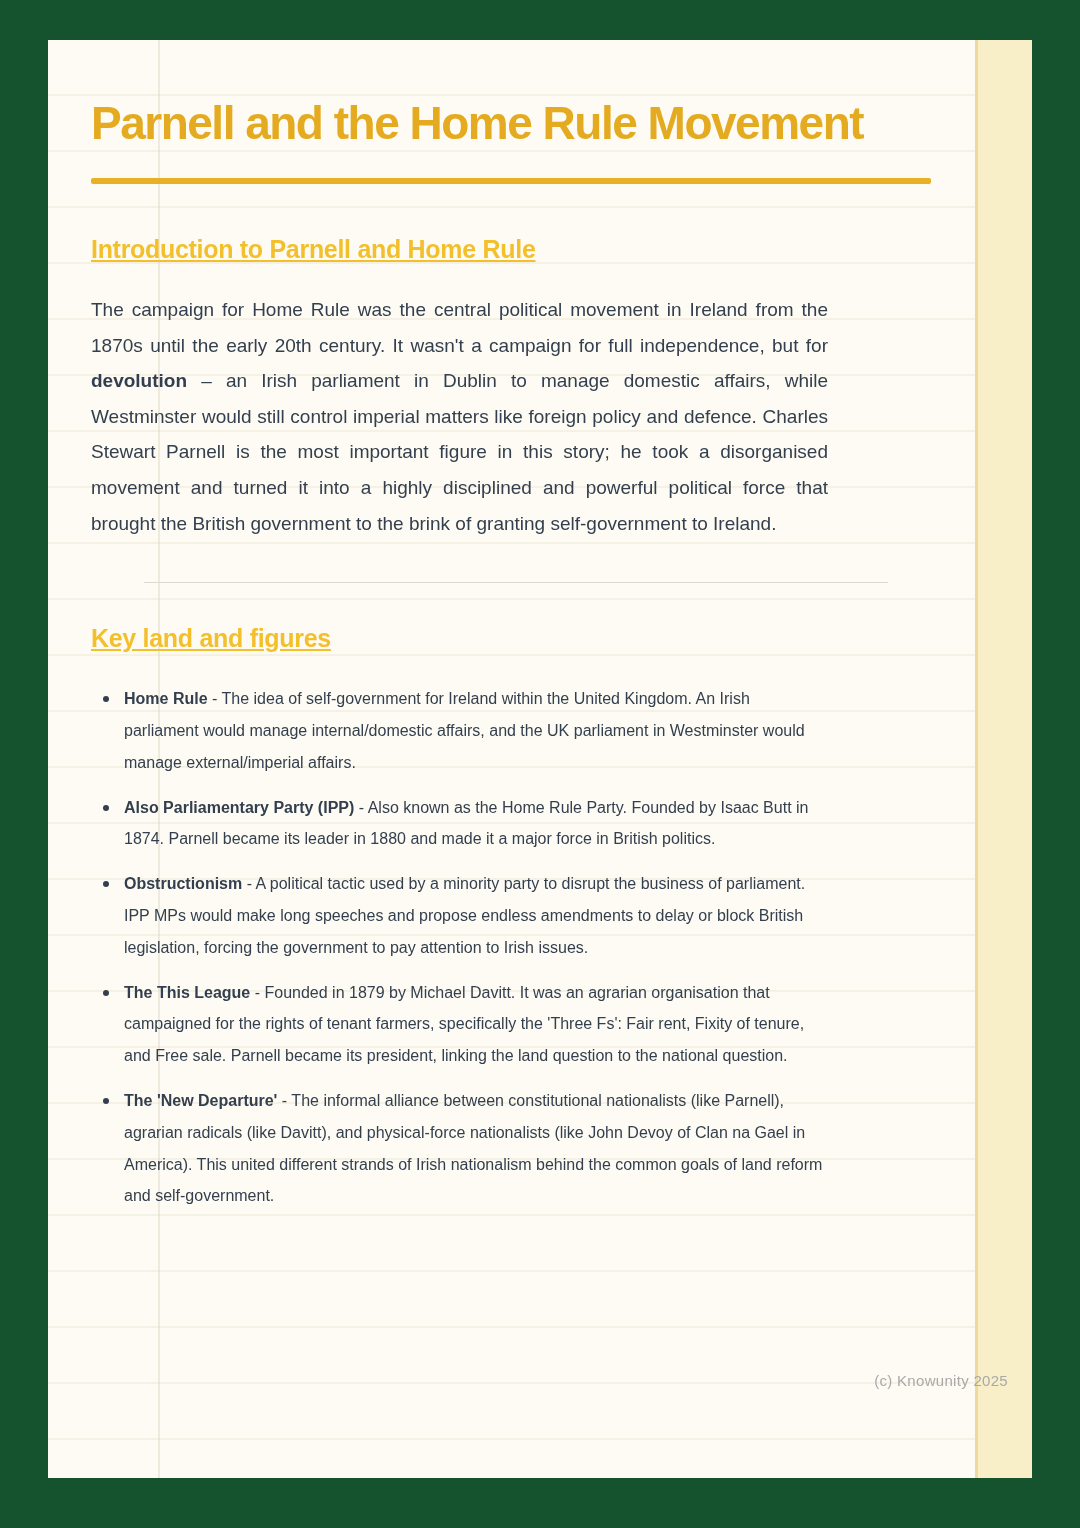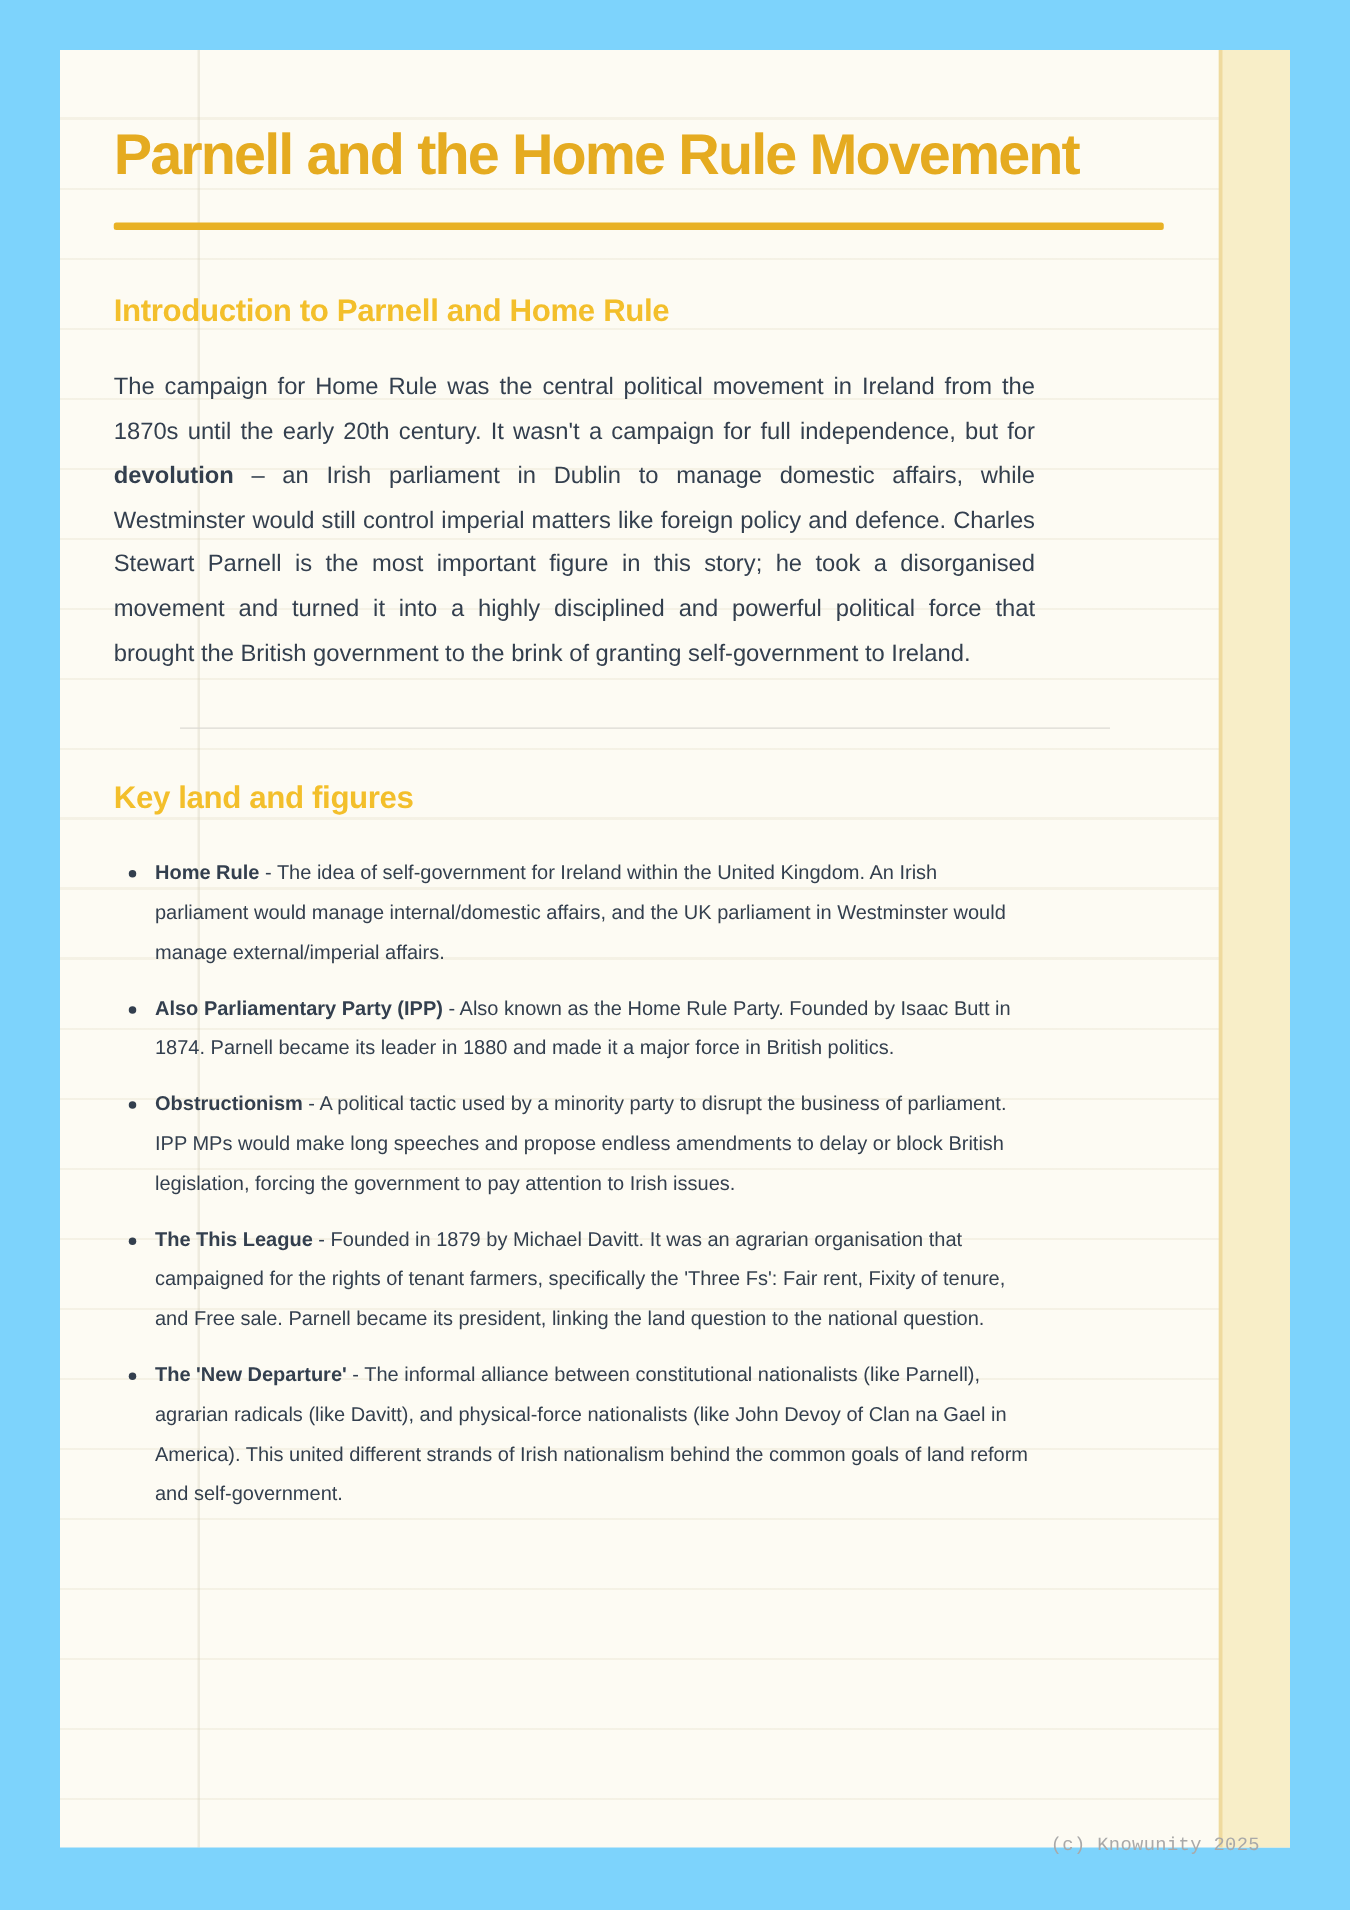--- a/index.html
+++ b/index.html
@@ -5,21 +5,21 @@
   html, body {
     margin: 0;
     padding: 0;
     background: #ffffff;
     font-family: "Liberation Sans", "DejaVu Sans", sans-serif;
   }
   .viewport {
     position: relative;
     width: 1080px;
     height: 1528px;
-    background: #7dd3fc;
+    background: #14532d;
     overflow: hidden;
   }
   .page {
     position: absolute;
     left: 48px;
     top: 40px;
     width: 984px;
     height: 1438px;
     background:
       repeating-linear-gradient(
@@ -70,20 +70,21 @@
     background: #E8B125;
     border-radius: 2px;
   }
   .section-heading {
     margin: 0;
     font-size: 25px;
     line-height: 30px;
     font-weight: 700;
     letter-spacing: -0.3px;
     color: #F3BF2B;
+    text-decoration: underline;
   }
   .heading-intro { margin-top: 50px; }
   .heading-terms { margin-top: 40px; }
   .body-paragraph {
     margin: 28px 0 0 0;
     width: 737px;
     font-size: 19px;
     line-height: 35.6px;
     text-align: justify;
     color: #333F4E;
@@ -118,26 +119,25 @@
     top: 13px;
     width: 6px;
     height: 6px;
     border-radius: 50%;
     background: #333F4E;
   }
   .term { font-weight: 700; }
   .page-footer {
     position: absolute;
     right: 24px;
-    top: 1428px;
+    top: 1332px;
     font-size: 15px;
     letter-spacing: 0.3px;
     color: #A9A9A9;
     z-index: 2;
-    font-family: Liberation Mono, monospace;
   }
 </style>
 </head>
 <body>
 
 <div class="viewport">
   <div class="page">
     <div class="margin-vline"></div>
     <div class="margin-band"></div>
 

